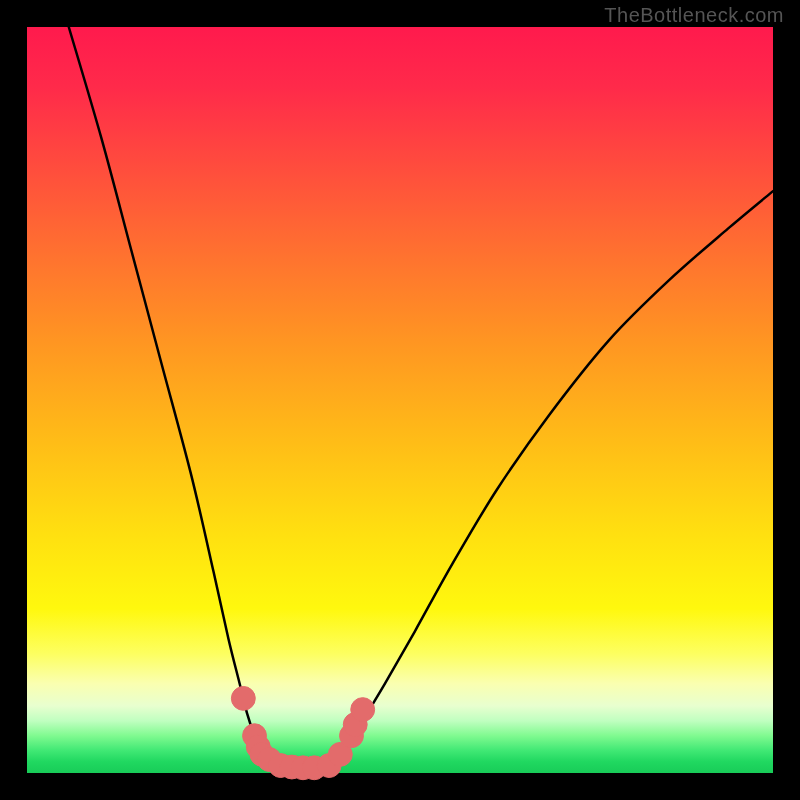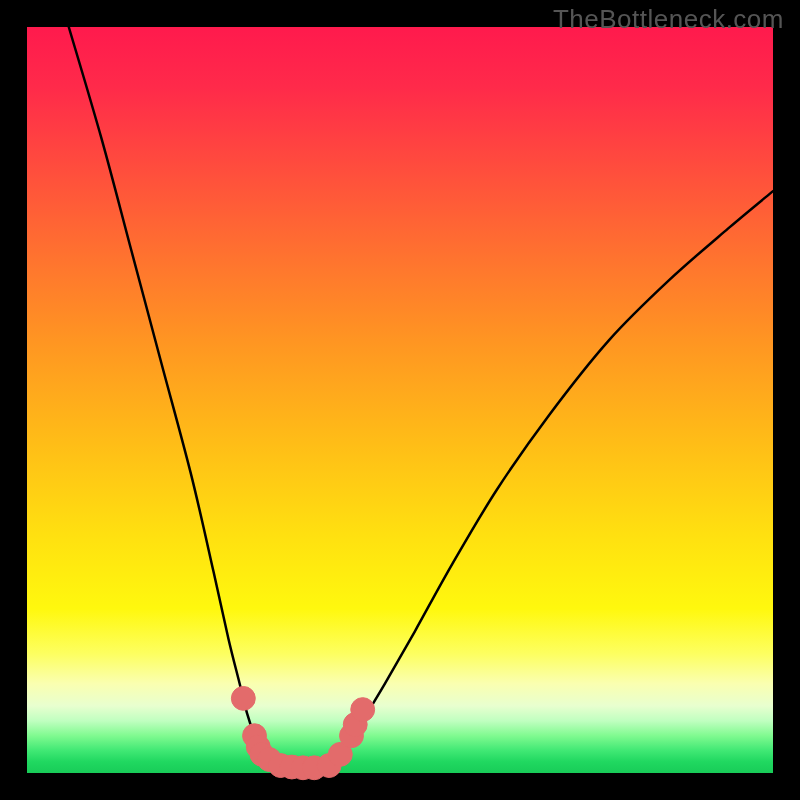--- a/index.html
+++ b/index.html
@@ -34,21 +34,21 @@
       #40e874 97%,
       #20d860 98.5%,
       #18cc58 100%
     );
   }
   .watermark {
     position: absolute;
     top: 4px;
     right: 16px;
     color: #555;
-    font-size: 26px;
+    font-size: 20px;
     letter-spacing: 0.5px;
     font-weight: 500;
   }
   svg.plot {
     position: absolute;
     left: 27px;
     top: 27px;
     width: 746px;
     height: 746px;
     overflow: visible;

